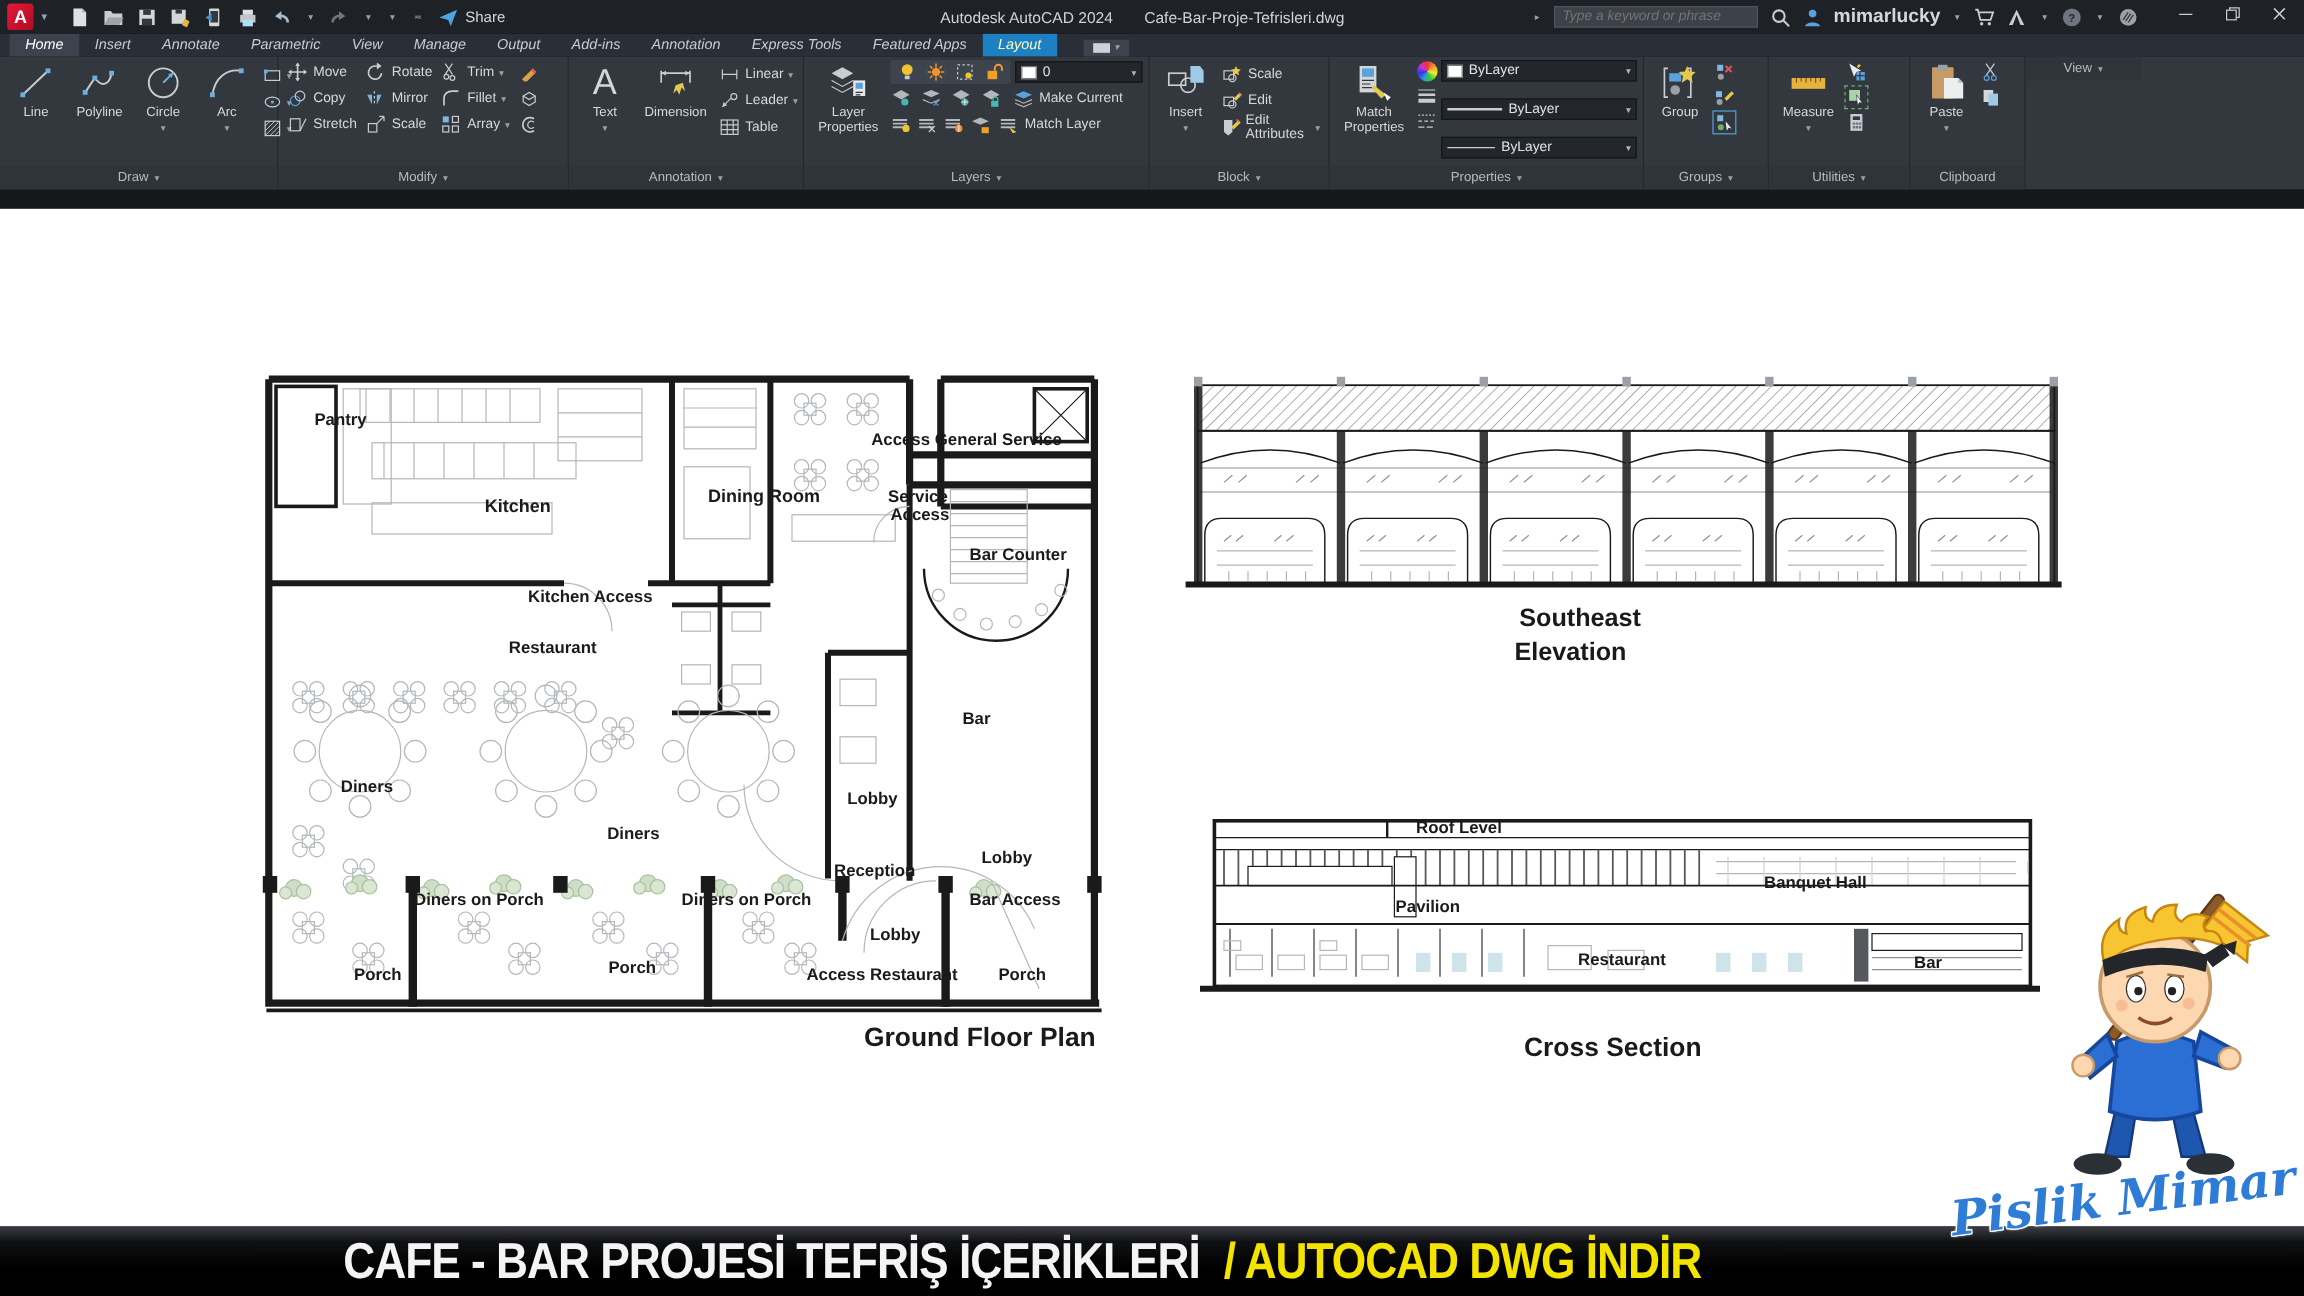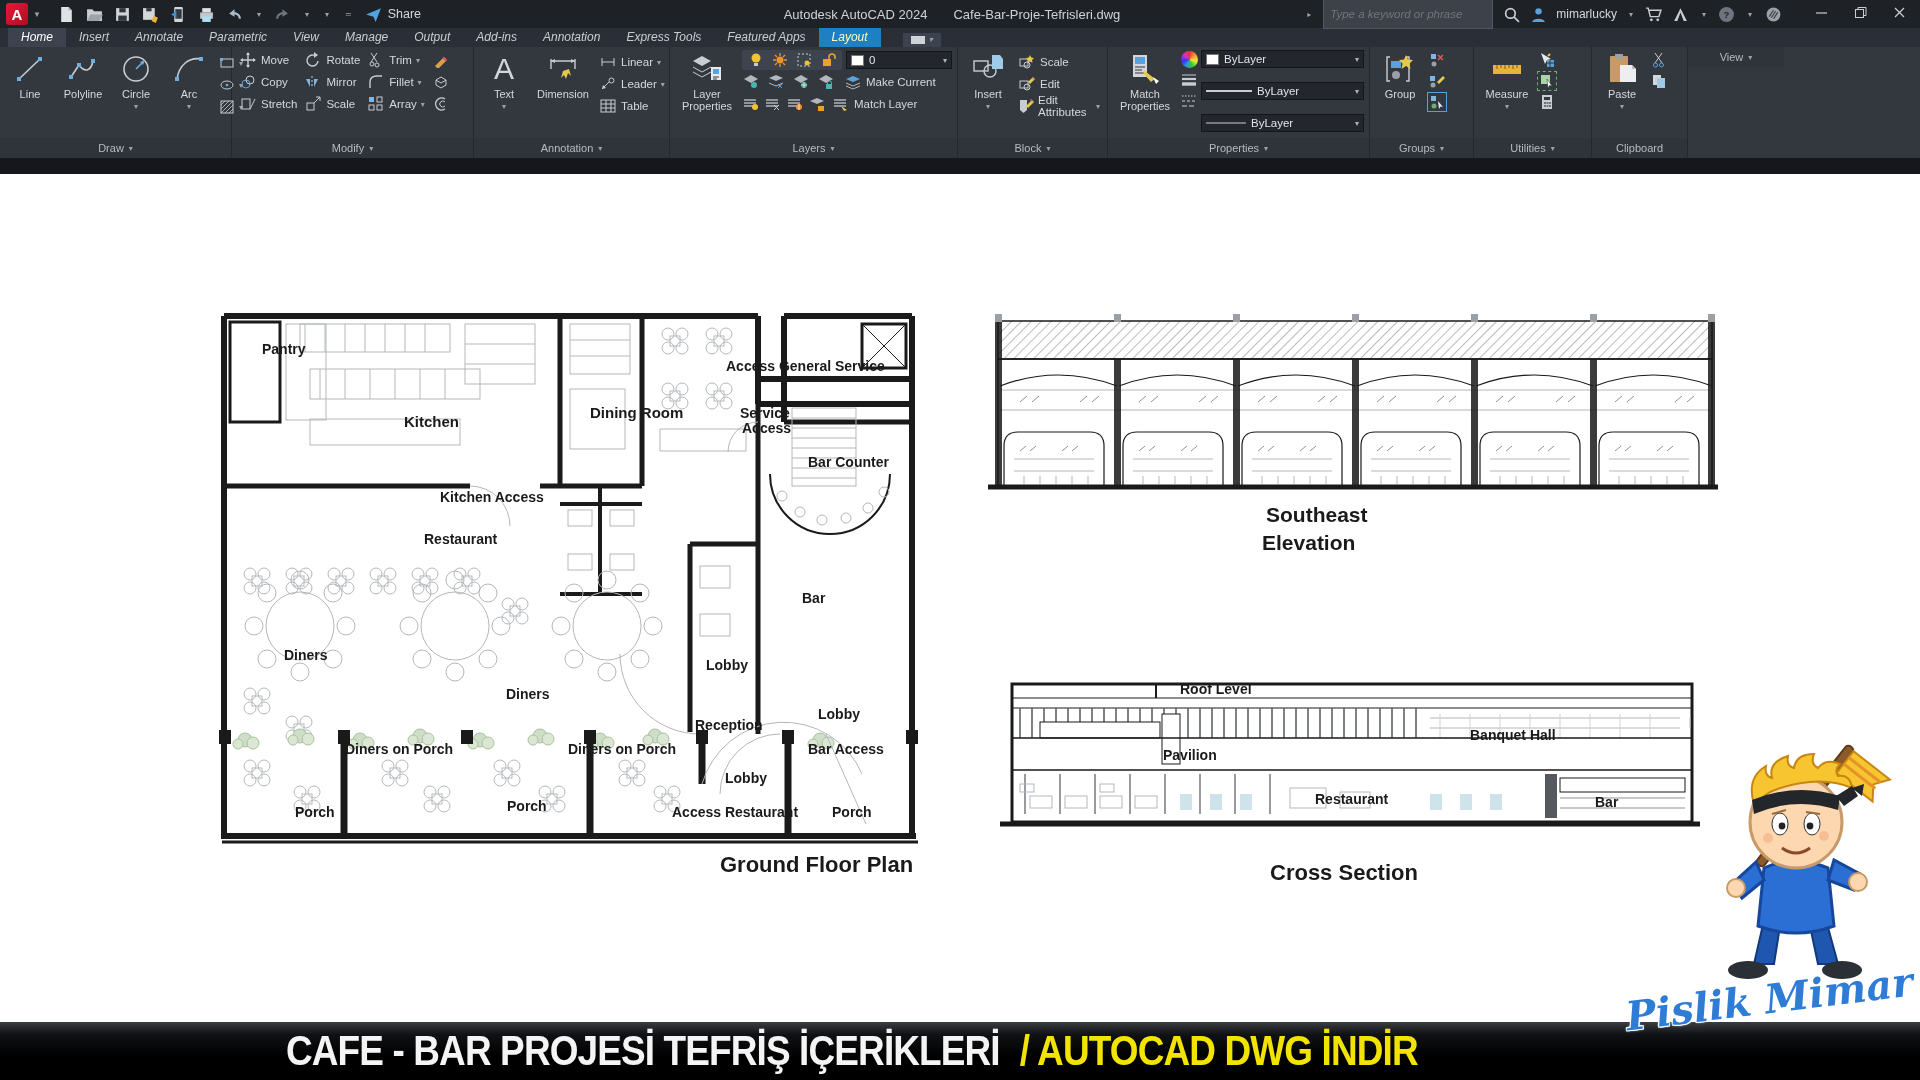--- a/index.html
+++ b/index.html
@@ -15,25 +15,25 @@
   .caret { font-size:8px; color:#9ba1a8; margin:0 3px; }
   .qat { display:flex; align-items:center; gap:10px; margin-left:14px; }
   .qicon { width:18px; height:18px; display:flex; align-items:center; justify-content:center; }
   .qicon svg { width:17px; height:17px; }
   .share-wrap { display:flex; align-items:center; gap:5px; margin-left:10px; font-size:12.5px; }
   .win-title { position:absolute; left:0; right:16px; text-align:center; font-size:13px;
                color:#cfd2d6; pointer-events:none; }
   .win-title .doc { margin-left:26px; }
   .tb-right { position:absolute; right:8px; top:0; height:28px; display:flex;
               align-items:center; gap:9px; }
-  .searchbox { width:170px; height:30px; background:#3c414a; border:1px solid #50565f;
+  .searchbox { width:170px; height:18px; background:#3c414a; border:1px solid #50565f;
                display:flex; align-items:center; padding:0 6px; }
   .searchbox input { width:100%; background:transparent; border:0; outline:none;
                color:#a8adb4; font-style:italic; font-size:11.5px; font-family:inherit; }
-  .tinytxt { font-size:12px; color:#d5d8db; }
+  .tinytxt { font-size:16px; color:#d5d8db;font-weight:bold; }
   .winbtns { display:flex; gap:26px; margin-left:24px; margin-right:6px; }
   .winbtn svg { width:13px; height:13px; }
 
   
   .tabrow { height:19px; background:#2a2e36; display:flex; align-items:flex-end;
             padding-left:8px;font-style:italic; }
   .rtab { padding:2px 13px 3px; font-size:12px; color:#c9cdd2; cursor:pointer; }
   .rtab.active { background:#3d434e; color:#fff; }
   .rtab.layout { background:#1d80c3; color:#fef9c3; }
   .tab-extra { display:flex; align-items:center; gap:4px; margin-left:22px;

